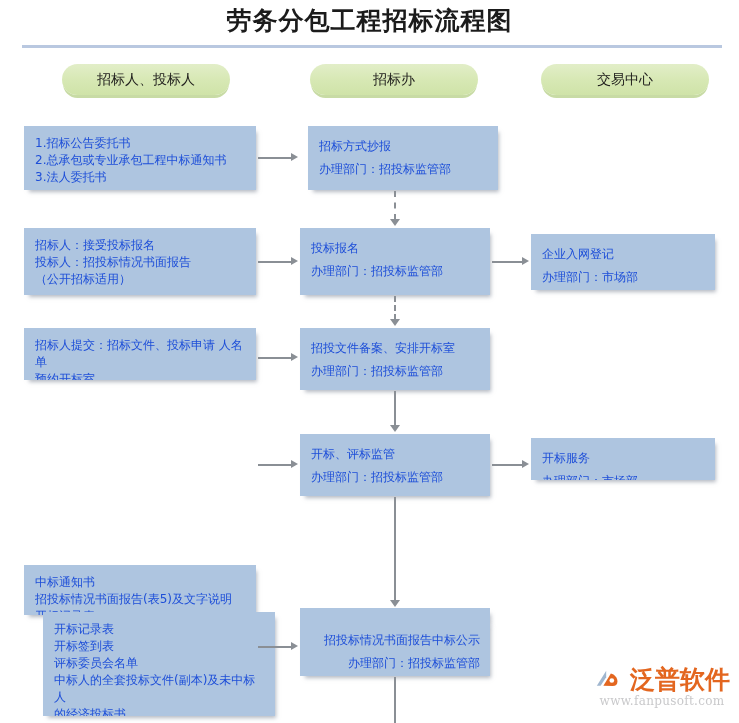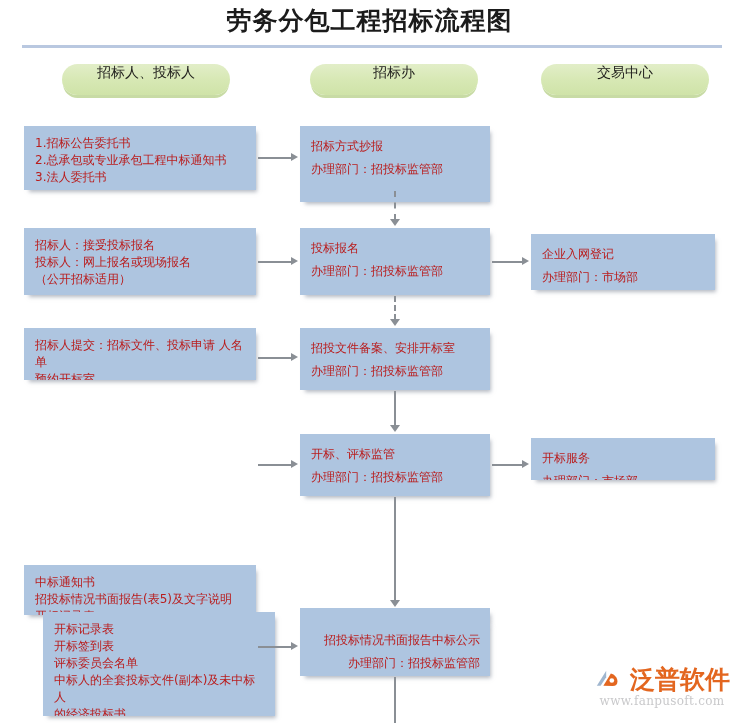--- a/index.html
+++ b/index.html
@@ -29,37 +29,37 @@
     background:#b9c8e0;
   }
 
   
   .pill{
     position:absolute;
     height:31px;
     border-radius:16px;
     background:linear-gradient(to bottom,#e2eec8 0%,#d7e8b4 52%,#cfe3a8 100%);
     box-shadow:0 4px 0 -1px rgba(197,217,160,0.95);
-    display:flex;align-items:flex-start;justify-content:center;
+    display:flex;align-items:center;justify-content:center;
     font-size:14px;color:#22211e;
     font-family:"DejaVu Sans","Liberation Sans",sans-serif;
     white-space:nowrap;
   }
   .pill-inner{pointer-events:none;}
 
   
   .box{
     position:absolute;
     background:#aec5e0;
     box-shadow:3px 4px 4px -2px rgba(120,130,145,0.55);
     box-sizing:border-box;
     padding:9px 10px 8px 11px;
     font-size:12px;
     line-height:17px;
-    color:#b91c1c;
+    color:#1d4ed8;
     font-family:"DejaVu Sans","Liberation Sans",sans-serif;
     overflow:hidden;
     white-space:pre-line;
   }
   .box.spaced{line-height:23px;}
   .box.strip{padding:0;}
   .h-line{
     position:absolute;height:2px;background:#8a8f95;
   }
   .h-arrow{
@@ -118,39 +118,39 @@
   </div>
   <div class="pill" style="left:541px;top:64px;width:168px;font-family:Liberation Serif, serif;">
     <span class="pill-inner">交易中心</span>
   </div>
 
   <div class="box" style="left:24px;top:126px;width:232px;height:64px;">1.招标公告委托书
 2.总承包或专业承包工程中标通知书
 3.法人委托书</div>
 
   <div class="box" style="left:24px;top:228px;width:232px;height:67px;">招标人：接受投标报名
-投标人：网上报名或现场报名
+投标人：招投标情况书面报告
 （公开招标适用）</div>
 
   <div class="box" style="left:24px;top:328px;width:232px;height:52px;">招标人提交：招标文件、投标申请 人名单
 预约开标室</div>
 
 
   <div class="box" style="left:24px;top:565px;width:232px;height:50px;">中标通知书
 招投标情况书面报告(表5)及文字说明
 开标记录表</div>
 
   <div class="box" style="left:24px;top:612px;width:232px;height:104px;margin-left:19px;">开标记录表
 开标签到表
 评标委员会名单
 中标人的全套投标文件(副本)及未中标人
 的经济投标书
 评标过程资料:专家打分表及汇总表等</div>
 
-  <div class="box spaced" style="left:300px;top:126px;width:190px;height:76px;">招标方式抄报
+  <div class="box spaced" style="left:308px;top:126px;width:190px;height:64px;">招标方式抄报
 办理部门：招投标监管部</div>
 
   <div class="box spaced" style="left:300px;top:228px;width:190px;height:67px;">投标报名
 办理部门：招投标监管部</div>
 
   <div class="box spaced" style="left:300px;top:328px;width:190px;height:62px;">招投文件备案、安排开标室
 办理部门：招投标监管部</div>
 
   <div class="box spaced" style="left:300px;top:434px;width:190px;height:62px;">开标、评标监管
 办理部门：招投标监管部</div>

